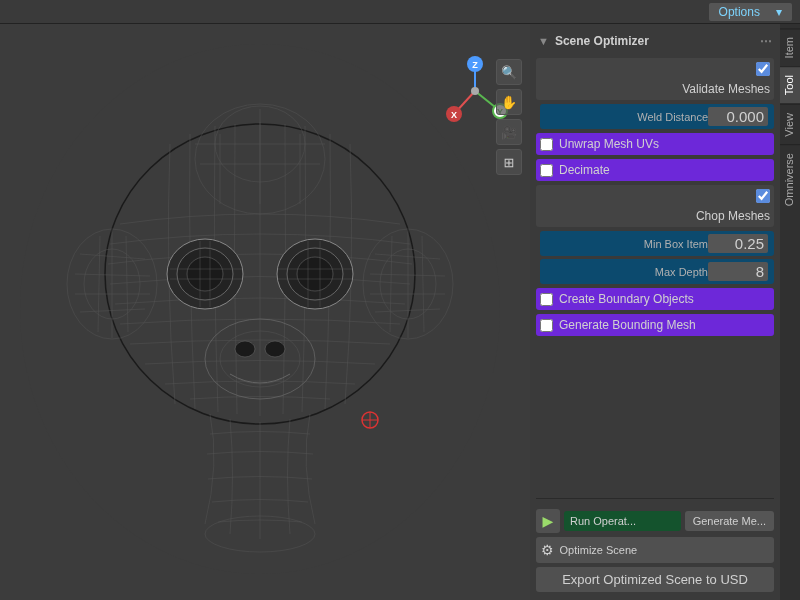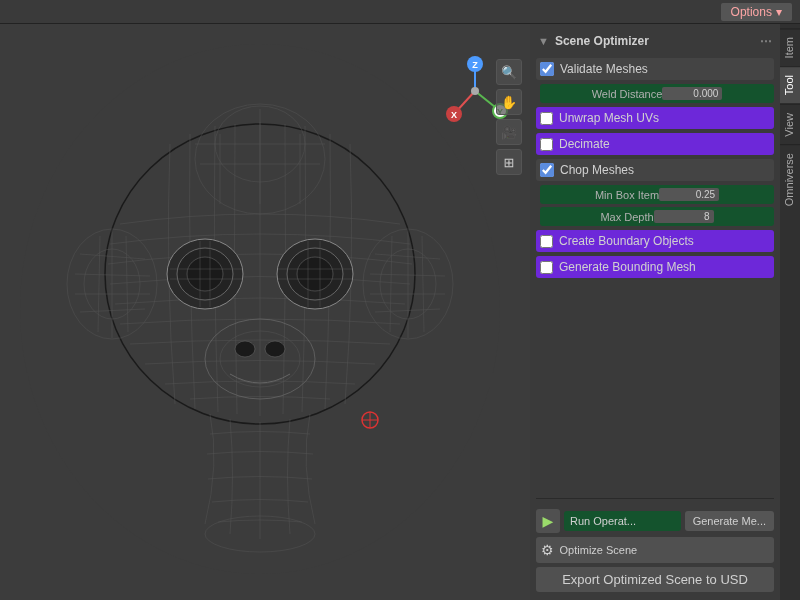--- a/index.html
+++ b/index.html
@@ -22,28 +22,28 @@
       height: 24px;
       background: #3a3a3a;
       display: flex;
       align-items: center;
       justify-content: flex-end;
       padding-right: 8px;
       border-bottom: 1px solid #222;
     }
     .options-btn {
       background: #555;
-      color: #fca5a5;
+      color: #7dd3fc;
       border: none;
       padding: 2px 10px;
       cursor: pointer;
       font-size: 12px;
       display: flex;
       align-items: center;
-      gap: 4px;
+      gap: 16px;
       border-radius: 2px;
     }
 
     
     .viewport {
       position: absolute;
       top: 24px;
       left: 0;
       width: 530px;
       height: 576px;
@@ -157,51 +157,52 @@
     
     .check-row {
       display: flex;
       align-items: flex-end;
       gap: 6px;
       padding: 4px 4px;
       margin-bottom: 4px;
       background: #444;
       border-radius: 3px;
       cursor: pointer;
+      flex-direction: column;
     }
     .check-row input[type="checkbox"] {
       accent-color: #5b8cde;
       width: 14px;
       height: 14px;
       cursor: pointer;
     }
     .check-label {
       font-size: 12px;
       color: #d0d0d0;
     }
 
     
     .input-row {
       display: flex;
       align-items: center;
-      justify-content: center;
+      justify-content: flex-end;
       padding: 3px 6px;
       margin-bottom: 3px;
-      background: #14532d;
+      background: #0c4a6e;
       border-radius: 3px;
     }
     .input-label {
       font-size: 11px;
       color: #b0b0b0;
     }
     .input-val {
       background: #555;
       border: none;
       color: #d0d0d0;
-      font-size: 10px;
+      font-size: 15px;
       width: 60px;
       text-align: right;
       padding: 1px 4px;
       border-radius: 2px;
     }
 
     
     .divider {
       height: 1px;
       background: #2a2a2a;

